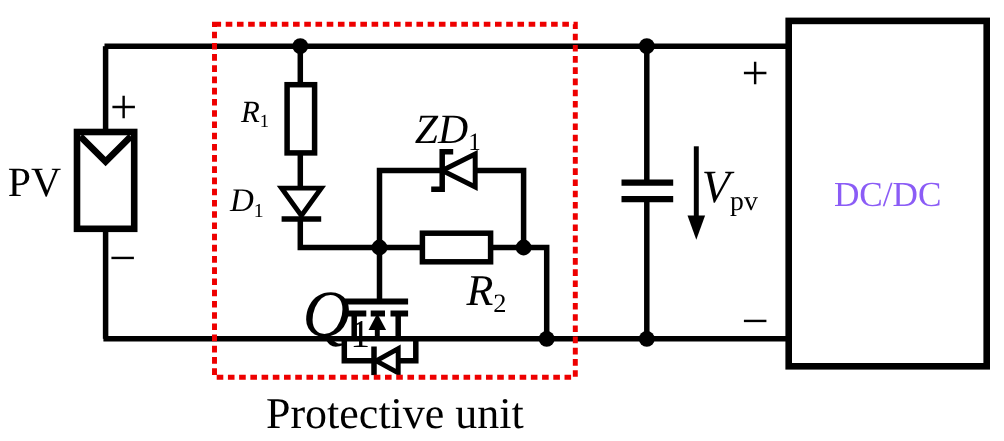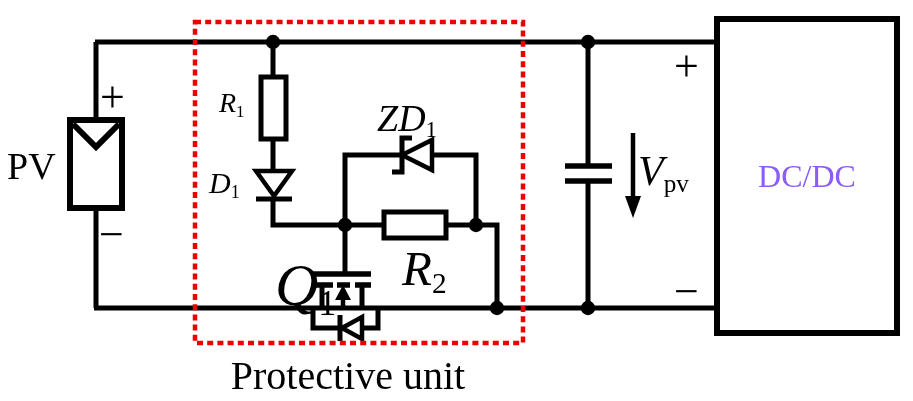--- a/index.html
+++ b/index.html
@@ -26,21 +26,21 @@
   }
   .sign{font-size:44px;}
   .dcdc-box-label{
     position:absolute;
     left:717px;top:19px;width:180px;height:314px;
     display:flex;align-items:center;justify-content:center;
     font-size:32px;color:#8b5cf6;
   }
   .caption{
     position:absolute;
-    left:184px;top:352px;width:328px;
+    left:195px;top:352px;width:328px;
     text-align:center;
     font-size:40px;color:#000;
   }
 </style>
 </head>
 <body>
 
 <div id="stage">
 
   <svg id="circuit-svg" width="913" height="401" viewBox="0 0 913 401">
@@ -132,21 +132,21 @@
   </div>
 
   <div class="lbl" style="left:209px;top:168px;font-size:30px;">
     <span class="it">D</span><span class="sub">1</span>
   </div>
 
   <div class="lbl" style="left:377px;top:99px;font-size:38px;font-family:Liberation Serif, serif;">
     <span class="it">ZD</span><span class="sub">1</span>
   </div>
 
-  <div class="lbl" style="left:402px;top:244px;font-size:49px;">
+  <div class="lbl" style="left:424px;top:244px;font-size:40px;">
     <span class="it">R</span><span class="sub">2</span>
   </div>
 
   <div class="lbl" style="left:263px;top:255px;font-size:60px;margin-left:12px;">
     <span class="it">Q</span><span class="sub">1</span>
   </div>
 
   <div class="lbl" style="left:638px;top:150px;font-size:42px;text-align:right;">
     <span class="it">V</span><span class="sub">pv</span>
   </div>

